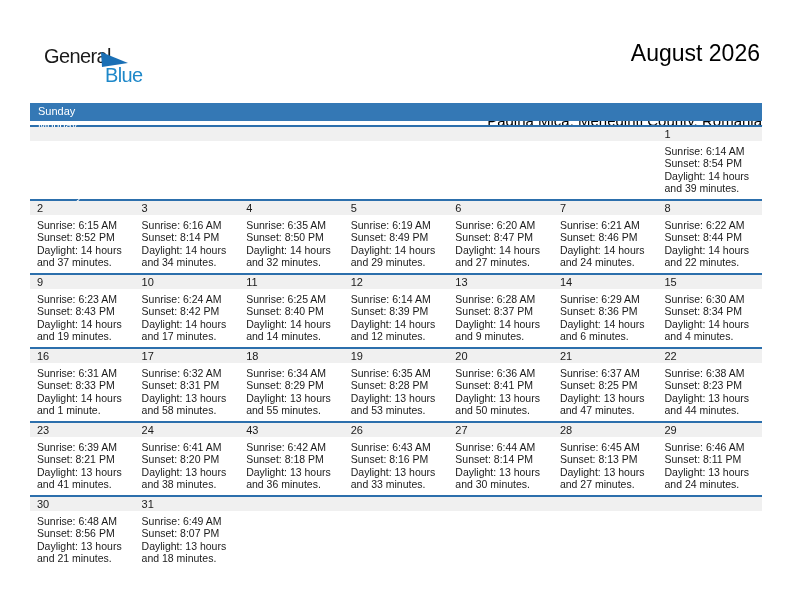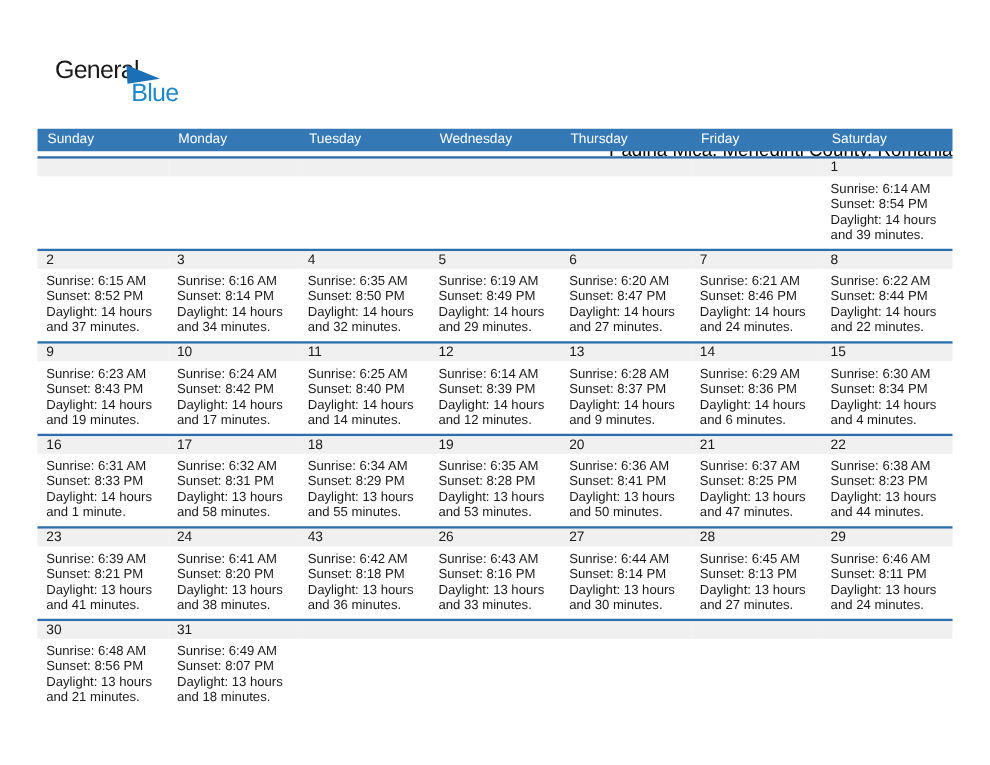--- a/index.html
+++ b/index.html
@@ -35,20 +35,21 @@
   .subtitle {
     position:absolute; top:77px; right:30px;
     font-size:15px; color:#000;margin-top:35px;
   }
 
   
   .calendar { position:absolute; left:30px; top:103px; width:732px; }
   .weekday-row {
     display:flex; height:18px;
     background:var(--header-blue,#3478b5);
+    flex-direction:column;
   }
   .weekday {
     flex:1; box-sizing:border-box;
     padding:2px 0 0 8px;
     color:#fff; font-size:11px;
   }
   .weeks { margin-top:4px; }
   .week-row {
     display:flex; height:72px;
     border-top:2px solid var(--week-border,#2c6fac);
@@ -73,20 +74,21 @@
 <div class="page">
 
   <div class="logo">
     <span class="logo-general">General</span>
     <svg class="logo-triangle" width="28" height="17" viewBox="0 0 28 17">
       <polygon points="0,1 27,12 1,16" fill="#1a6fb5"></polygon>
     </svg>
     <span class="logo-blue">Blue</span>
   </div>
 
+  <div class="title">August 2026</div>
   <div class="subtitle">Padina Mica, Mehedinti County, Romania</div>
 
   <div class="calendar">
     <div class="weekday-row">
       <div class="weekday">Sunday</div>
       <div class="weekday">Monday</div>
       <div class="weekday">Tuesday</div>
       <div class="weekday">Wednesday</div>
       <div class="weekday">Thursday</div>
       <div class="weekday">Friday</div>

